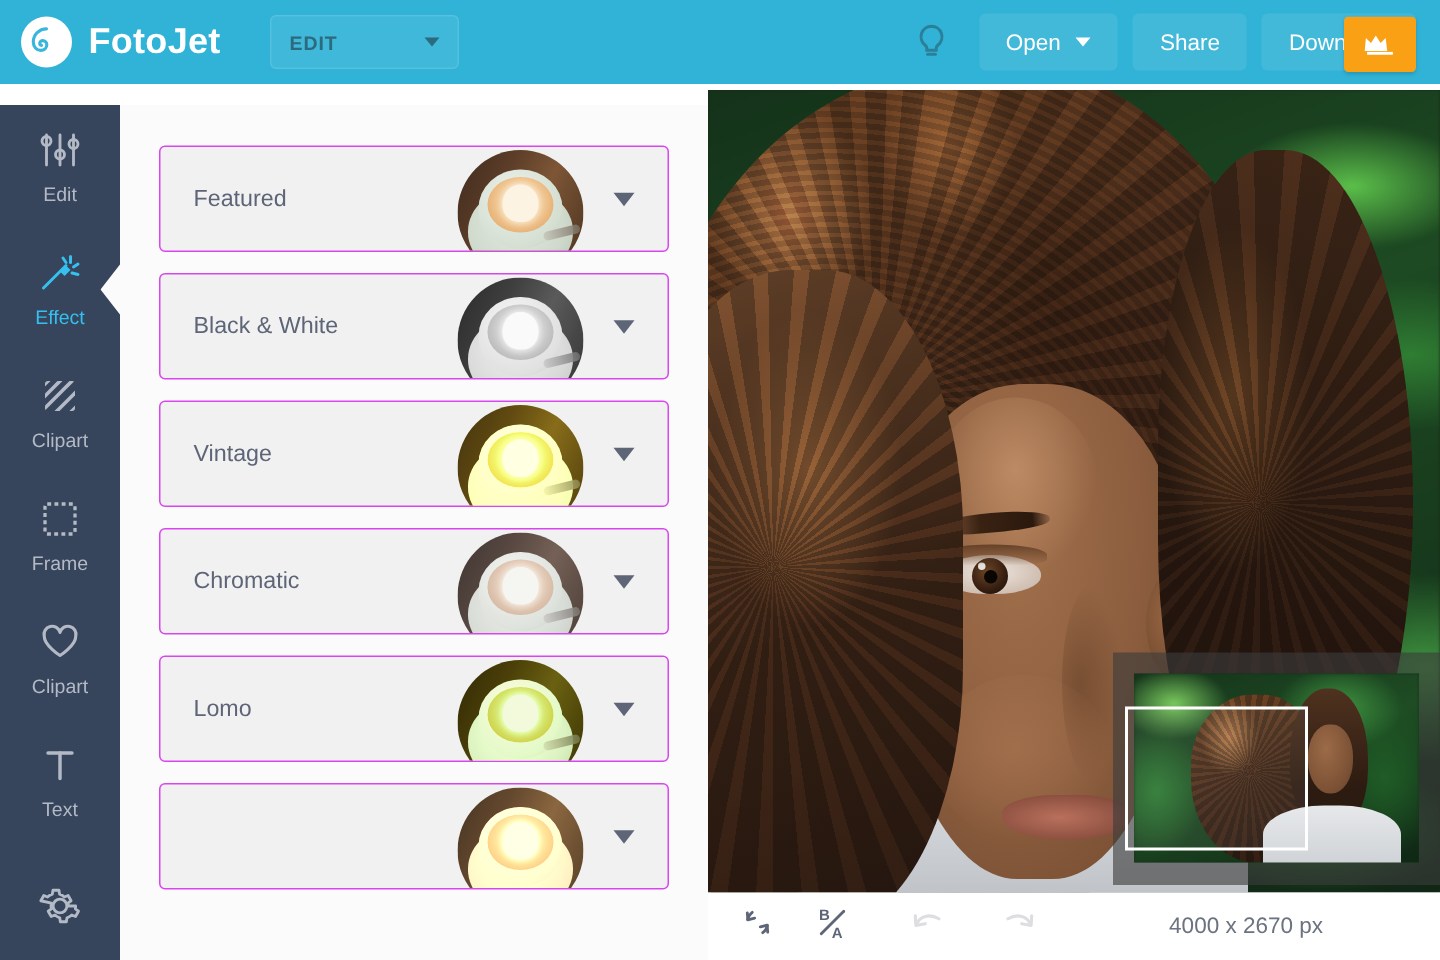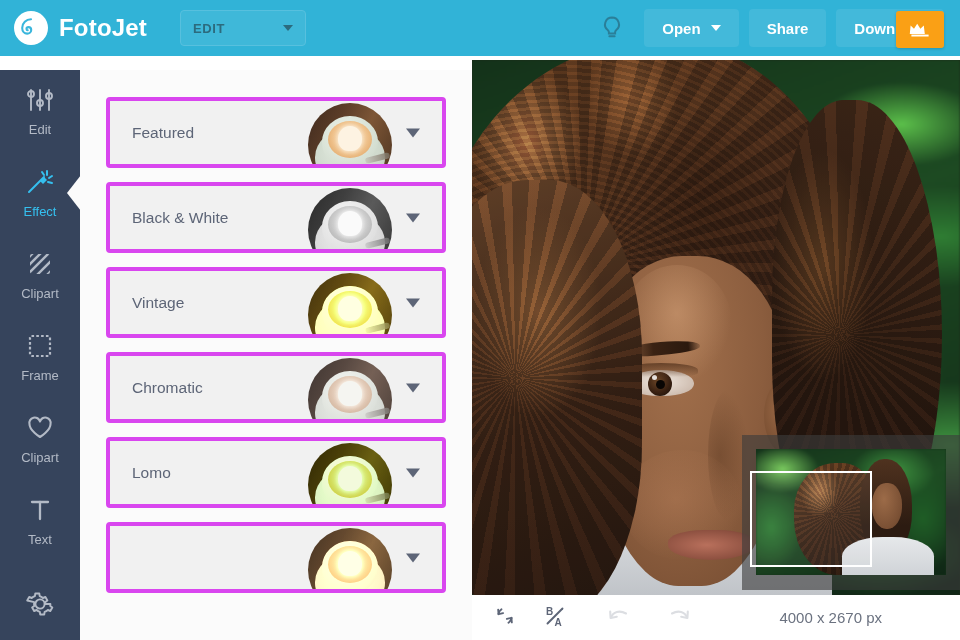--- a/index.html
+++ b/index.html
@@ -57,21 +57,20 @@
     width: 40px; height: 40px; display:flex; align-items:center; justify-content:center;
     cursor: pointer; margin-right: 12px;
   }
   .hdr-btn {
     height: 38px; border-radius: 4px;
     background: #43b9da;
     color: #ffffff; font-size: 15px;
     display: flex; align-items: center; justify-content: center;
     padding: 0 18px; margin-right: 10px; cursor: pointer;
     white-space: nowrap;
-    font-weight: bold;
   }
   .hdr-btn .caret-w {
     margin-left: 10px;
     width: 0; height: 0;
     border-left: 5px solid transparent;
     border-right: 5px solid transparent;
     border-top: 6px solid #ffffff;
   }
   .free-trial {
     position: absolute; right: 16px; top: 11px;
@@ -117,21 +116,21 @@
     position: absolute; left: 80px; top: 70px; width: 392px; height: 570px;
     background: #fbfbfb;
     overflow: hidden;
     z-index: 10;
   }
   .fx-list { padding: 27px 26px 0 26px; }
   .fx-row {
     position: relative;
     height: 71px; margin-bottom: 14px;
     background: #f1f1f1;
-    border: 4px solid #d946ef;
+    border: 1px solid #d946ef;
     border-radius: 4px;
     display: flex; align-items: center;
     overflow: hidden; cursor: pointer;
   }
   .fx-name {
     margin-left: 22px; font-size: 15.5px; color: #5d6577;
     z-index: 2;
   }
   .fx-thumb {
     position: absolute; left: 198px; top: 2px;

